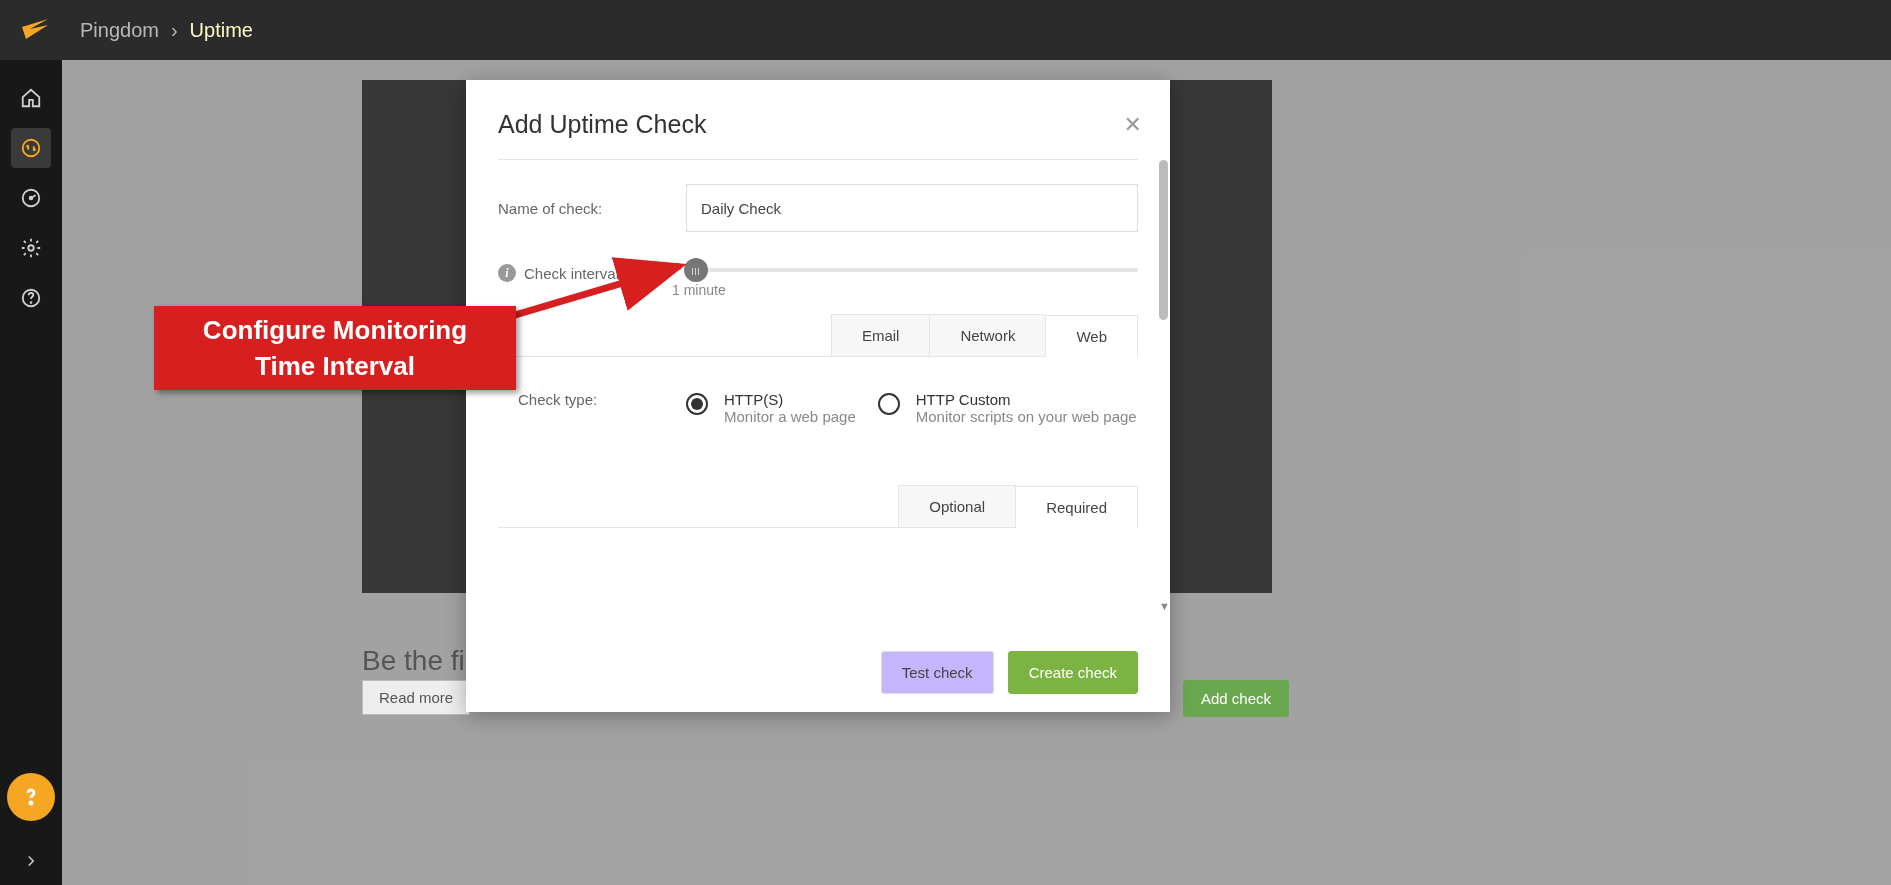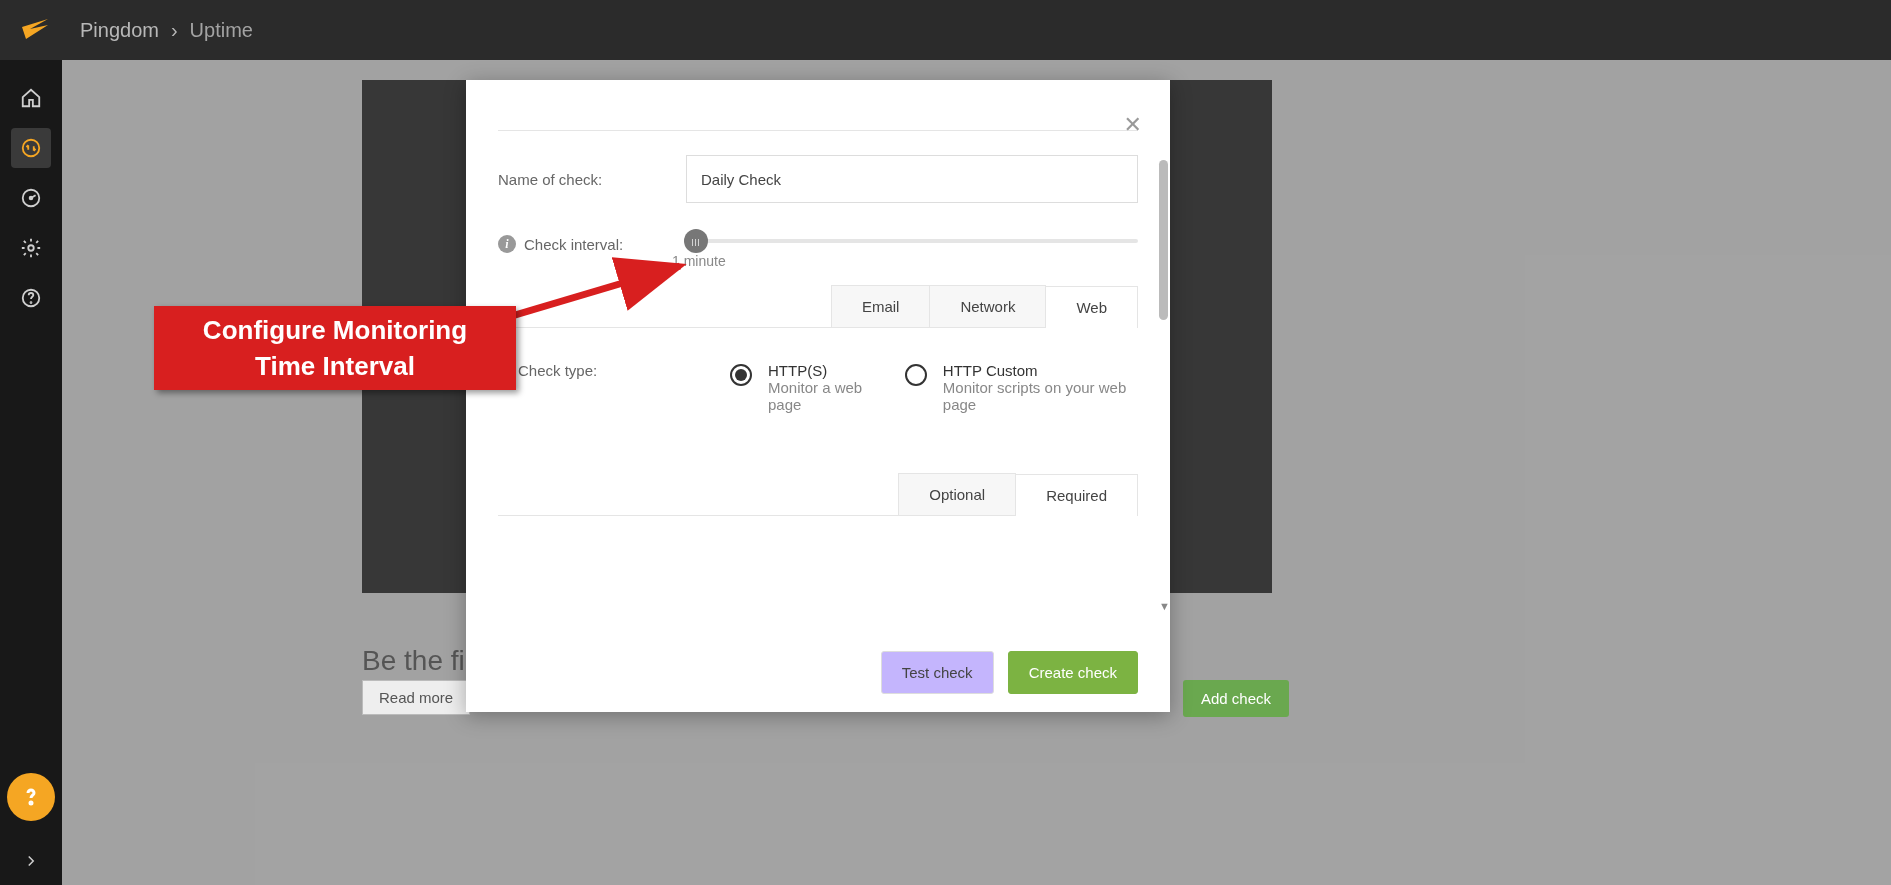--- a/index.html
+++ b/index.html
@@ -2,21 +2,21 @@
 <html><head>
 <meta charset="utf-8">
 <style>
   * { box-sizing: border-box; margin: 0; padding: 0; font-family: -apple-system, BlinkMacSystemFont, "Segoe UI", Arial, sans-serif; }
   body { width: 1891px; height: 885px; background: #a8a8a8; overflow: hidden; position: relative; }
 
   
   .topbar { position: absolute; top:0; left:0; right:0; height:60px; background:#2b2b2b; display:flex; align-items:center; padding-left:20px; color:#fff; }
   .logo-icon { width:30px; height:30px; margin-right:30px; }
   .breadcrumb { font-size:20px; color:#b8b8b8; display:flex; align-items:center; gap:12px; }
-  .breadcrumb .current { color:#a3a3a3; font-weight:500; }
+  .breadcrumb .current { color:#fef9c3; font-weight:500; }
 
   
   .leftrail { position:absolute; top:60px; left:0; bottom:0; width:62px; background:#181818; display:flex; flex-direction:column; align-items:center; padding-top:18px; gap:10px; }
   .rail-btn { width:40px; height:40px; border-radius:4px; display:flex; align-items:center; justify-content:center; cursor:pointer; }
   .rail-btn.active { background:#3a3a3a; }
   .rail-btn svg { stroke:#cfcfcf; fill:none; stroke-width:2; }
   .rail-btn.active svg { stroke:#f5a623; }
   .rail-spacer { flex:1; }
   .help-bubble { width:48px; height:48px; border-radius:50%; background:#f5a623; display:flex; align-items:center; justify-content:center; margin-bottom:12px; cursor:pointer; }
   .help-bubble svg { stroke:#fff; fill:none; stroke-width:3; }
@@ -45,21 +45,21 @@
 
   .slider-wrap { flex:1; position:relative; padding-top:4px; }
   .slider-track { height:4px; background:#e5e5e5; border-radius:2px; position:relative; }
   .slider-handle { position:absolute; top:-10px; left:-2px; width:24px; height:24px; border-radius:50%; background:#777; cursor:grab; display:flex; align-items:center; justify-content:center; color:#fff; font-size:8px; letter-spacing:1px; }
   .slider-value { position:absolute; top:18px; left:-14px; font-size:14px; color:#888; white-space:nowrap; }
 
   .tabrow { display:flex; justify-content:flex-end; border-bottom:1px solid #e5e5e5; margin-top:30px; }
   .tab { padding:12px 30px; font-size:15px; color:#444; border:1px solid transparent; border-bottom:none; cursor:pointer; background:#f7f7f7; border-color:#e5e5e5; margin-left:-1px; }
   .tab.active { background:#fff; position:relative; top:1px; }
 
-  .check-type { display:flex; margin-top:34px;gap:44px; }
+  .check-type { display:flex; margin-top:34px; }
   .check-type-label { width:188px; font-size:15px; color:#666; padding-left:20px; }
   .radio-list { flex:1; display:flex; flex-direction:row; gap:22px; }
   .radio-item { display:flex; gap:16px; align-items:flex-start; cursor:pointer; }
   .radio-circle { width:22px; height:22px; border:2px solid #333; border-radius:50%; display:flex; align-items:center; justify-content:center; flex-shrink:0; margin-top:2px; }
   .radio-circle.checked::after { content:''; width:12px; height:12px; background:#333; border-radius:50%; }
   .radio-text .r-title { font-size:15px; color:#333; }
   .radio-text .r-sub { font-size:15px; color:#888; }
 
   .tabrow2 { display:flex; justify-content:flex-end; border-bottom:1px solid #e5e5e5; margin-top:60px; }
 
@@ -141,20 +141,21 @@
 
 <div class="page-bg"></div>
 <div class="darkblock"></div>
 <div class="overlay-dim"></div>
 <div class="be-first">Be the fi</div>
 <button class="readmore">Read more</button>
 <button class="addcheck">Add check</button>
 
 <div class="modal">
   <div class="modal-inner">
+    <div class="modal-title">Add Uptime Check</div>
     <div class="modal-close">✕</div>
     <hr class="modal-hr">
 
     <div class="field-row">
       <div class="field-label">Name of check:</div>
       <input class="text-input" value="Daily Check" style="">
     </div>
 
     <div class="field-row" style="align-items:flex-start;">
       <div class="field-label">

